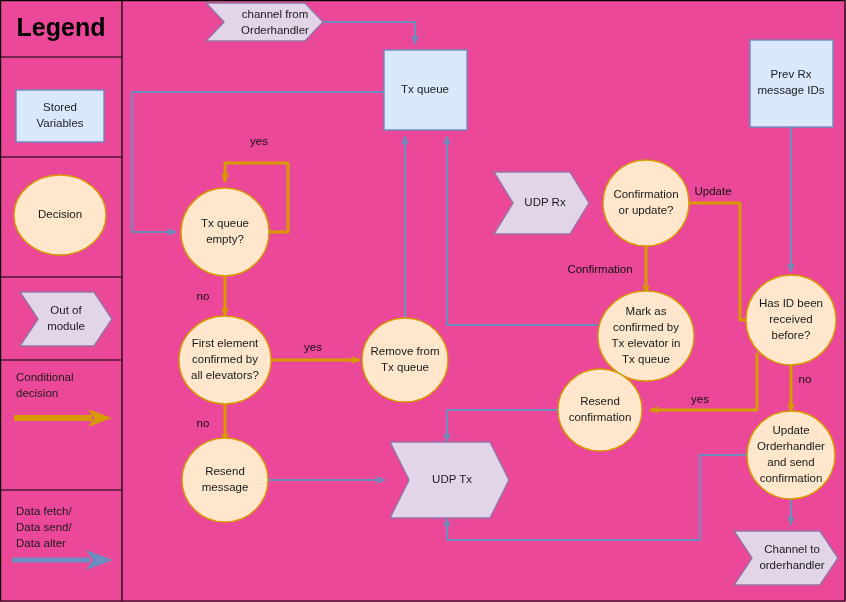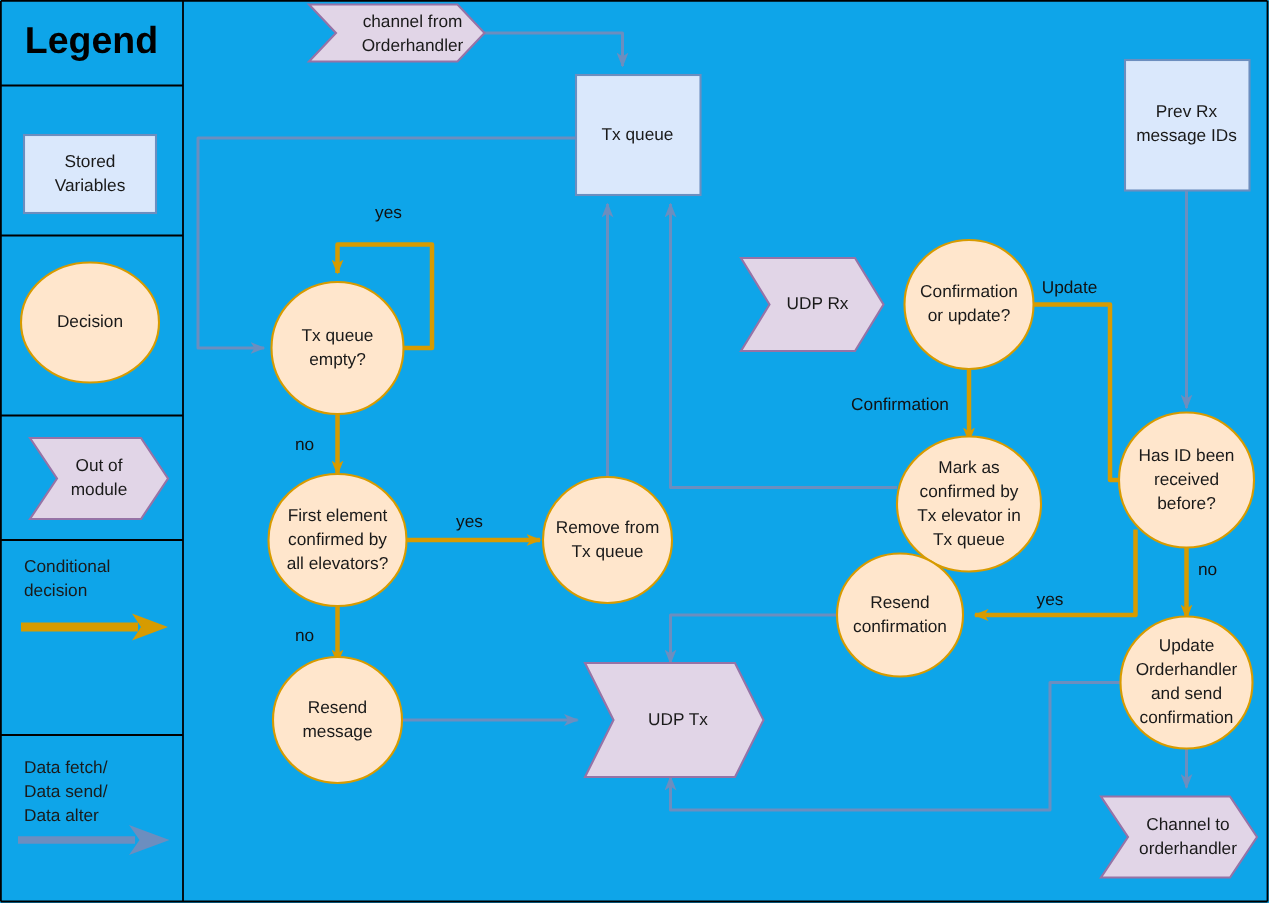--- a/index.html
+++ b/index.html
@@ -4,21 +4,21 @@
 <style>
   html, body {
     margin: 0;
     padding: 0;
     background: #ffffff;
   }
   #root {
     position: relative;
     width: 846px;
     height: 602px;
-    background: #0ea5e9;
+    background: #ec4899;
     font-family: "Liberation Sans", sans-serif;
     overflow: hidden;
     text-align: right;
   }
   #flow-svg {
     position: absolute;
     left: 0;
     top: 0;
     width: 846px;
     height: 602px;

